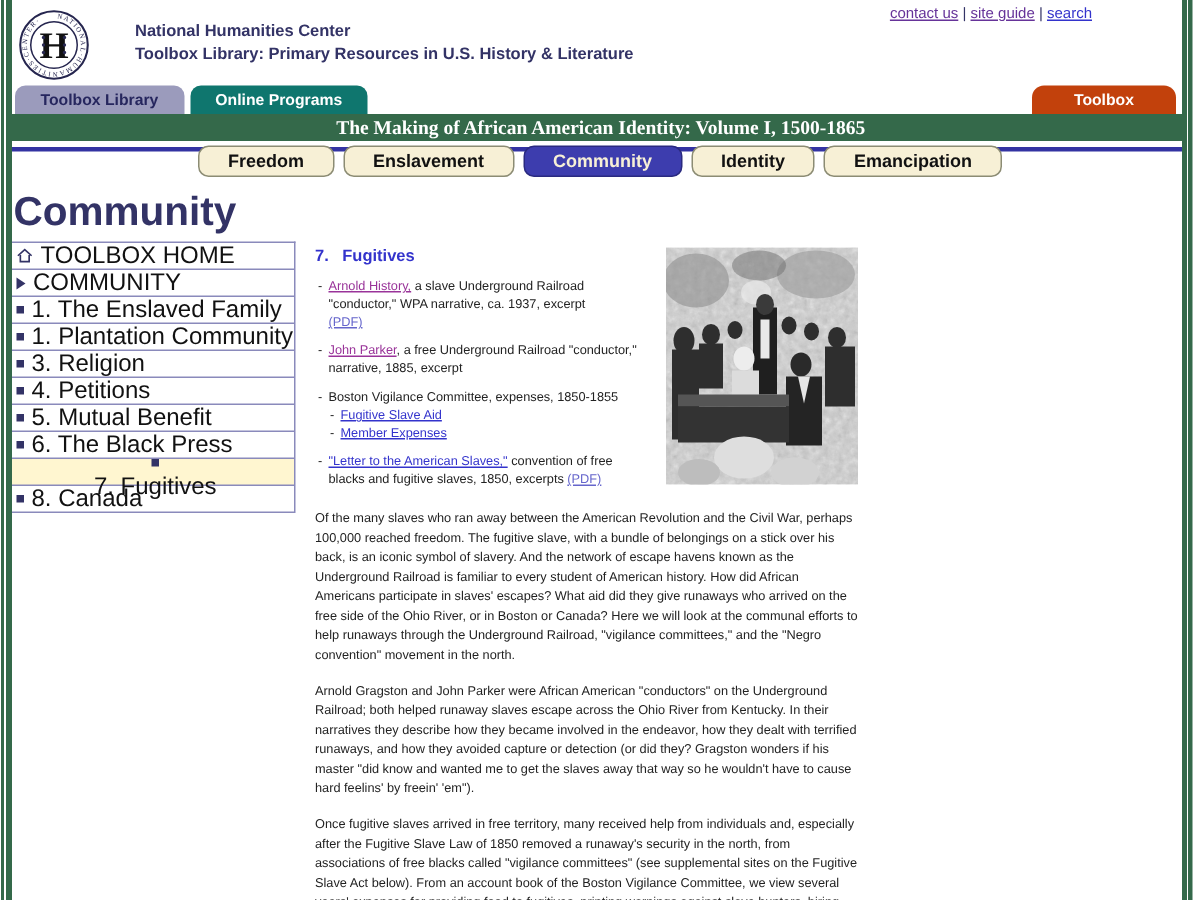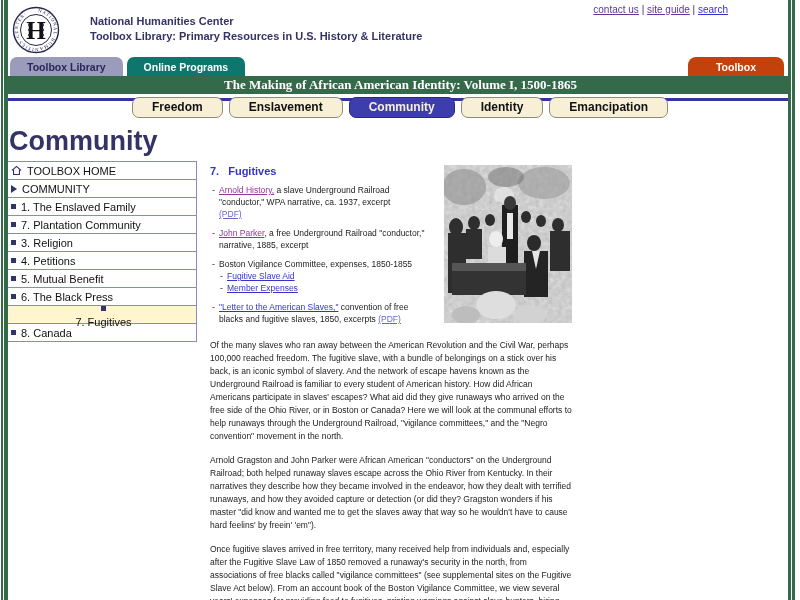--- a/index.html
+++ b/index.html
@@ -35,21 +35,21 @@
   
   .section-nav{display:flex;justify-content:center;gap:6px;margin-top:-4px;position:relative;z-index:2;}
   .section-btn{background:#f7f0d6;border:1px solid #8c8c74;border-radius:7px;height:21px;line-height:18px;
     padding:0 19px;font-size:12px;font-weight:bold;color:#111111;cursor:pointer;box-sizing:border-box;}
   .section-btn.active{background:#3d3dae;color:#f7f0d6;border-color:#2a2a80;}
   
   h1{margin:8px 0 4px 9px;font-size:27px;font-weight:bold;color:#333366;letter-spacing:0;}
   
   .columns{display:flex;margin-left:7px;align-items:flex-start;}
   aside{width:189px;flex:none;border-top:1px solid #8a8abb;border-right:1px solid #8a8abb;}
-  .side-item{display:flex;align-items:center;height:18px;border-bottom:1px solid #8a8abb;font-size:11px;
+  .side-item{display:flex;align-items:center;height:18px;border-bottom:1px solid #8a8abb;font-size:16px;
     color:#111111;padding-left:4px;gap:5px;cursor:pointer;box-sizing:border-box;background:#ffffff;}
   .side-item.active{background:#fff6d0;flex-direction:column;}
   .bullet{width:5px;height:5px;background:#333366;flex:none;display:inline-block;}
   .tri{width:0;height:0;border-left:6px solid #333366;border-top:4px solid transparent;border-bottom:4px solid transparent;flex:none;}
   main{width:362px;flex:none;padding-left:13px;padding-top:4px;font-size:8.5px;color:#222222;}
   .photo{float:right;width:128px;height:158px;margin:0 0 6px 10px;}
   .content-heading{color:#3333cc;font-weight:bold;font-size:11px;display:flex;gap:9px;margin-bottom:7px;}
   .res{margin-bottom:7px;}
   .res-line{position:relative;padding-left:9px;font-size:8.5px;line-height:12px;color:#222222;}
   .res-line.dash::before{content:"-";position:absolute;left:2px;top:0;color:#222222;}
@@ -128,21 +128,21 @@
         <span class="tri"></span>
         <span>COMMUNITY</span>
       </div>
       <div>
           <div class="side-item">
             <span class="bullet"></span>
             <span>1. The Enslaved Family</span>
           </div>
           <div class="side-item">
             <span class="bullet"></span>
-            <span>7. Plantation Community</span>
+            <span>1. Plantation Community</span>
           </div>
           <div class="side-item">
             <span class="bullet"></span>
             <span>3. Religion</span>
           </div>
           <div class="side-item">
             <span class="bullet"></span>
             <span>4. Petitions</span>
           </div>
           <div class="side-item">

